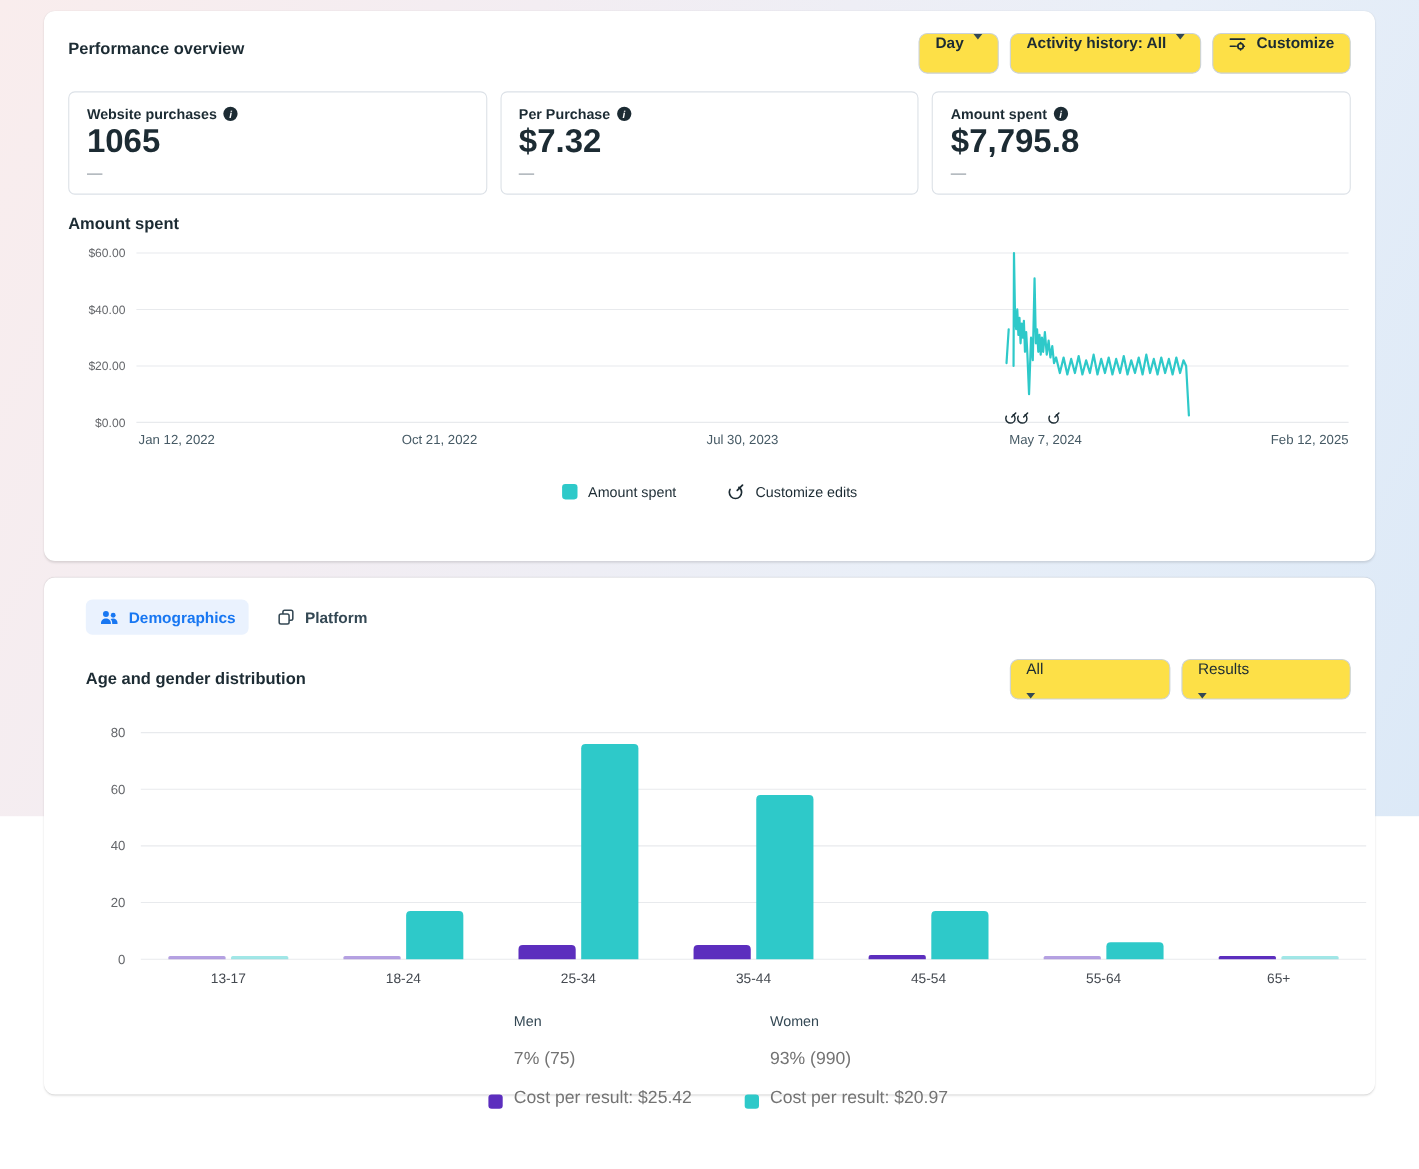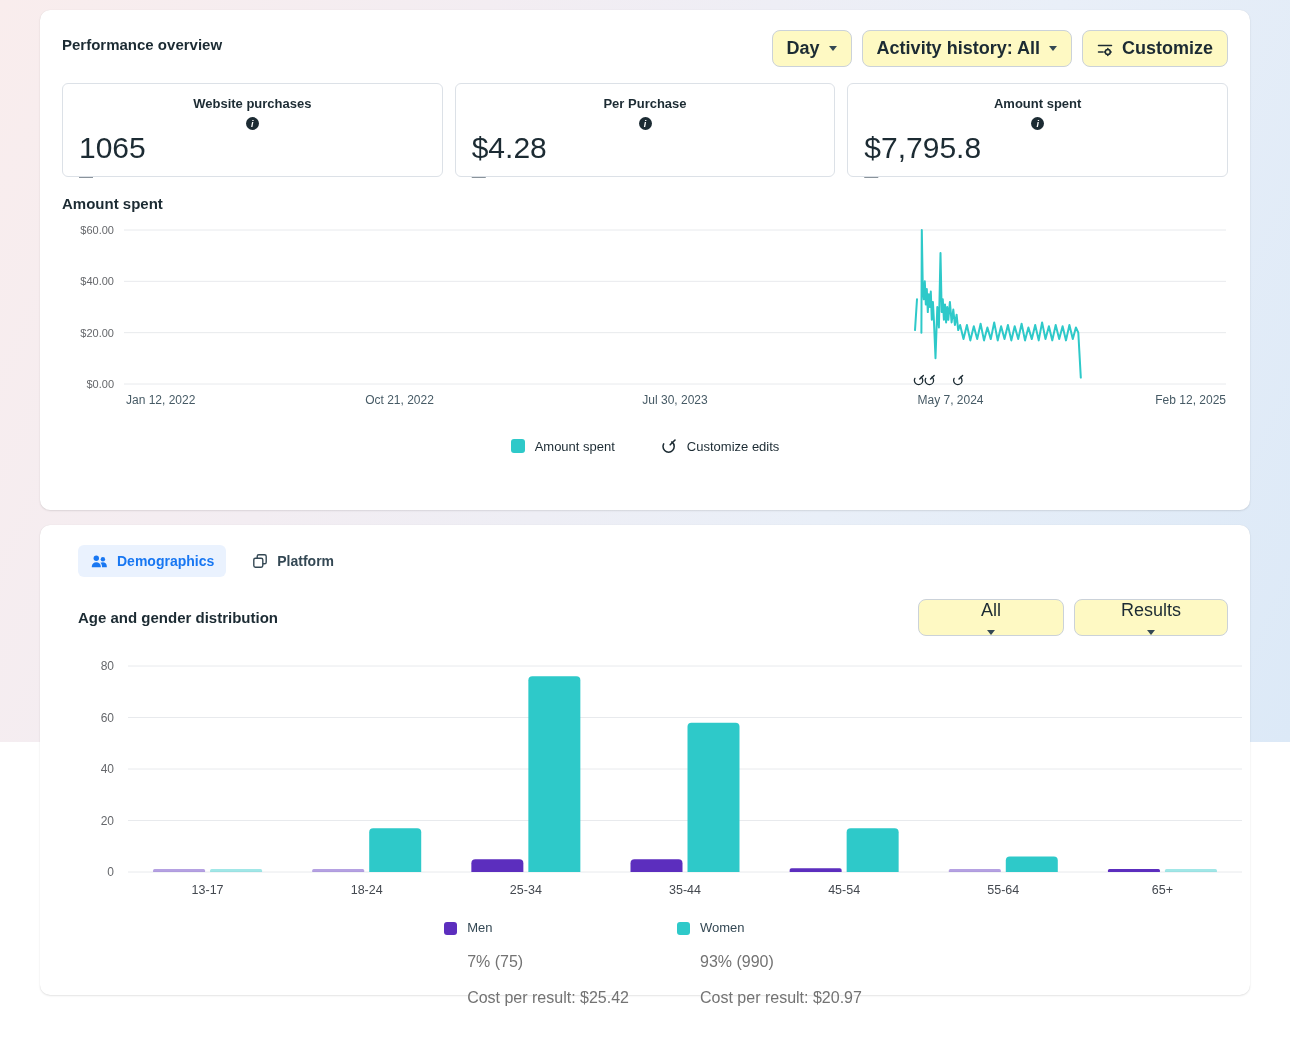--- a/index.html
+++ b/index.html
@@ -15,54 +15,54 @@
   .card {
     background: #fff; border-radius: 10px; padding: 20px 22px;
     box-shadow: 0 1px 2px rgba(0,0,0,.10), 0 0 1px rgba(0,0,0,.10);
   }
   .card.performance { height: 500px; }
   .card.demographics { height: 470px; margin-top: 15px; padding-left: 38px; }
   .head-row { display: flex; justify-content: space-between; align-items: flex-start; }
   .title { font-size: 15px; font-weight: 700; margin: 6px 0 0; }
   .controls { display: flex; gap: 10px; }
   .btn {
-    display: inline-flex; align-items: center; gap: 9px; height: 37px; padding: 0 14px;
-    border: 1px solid #cbd2d9; border-radius: 8px; background: #fef9c3;
-    font-family: inherit; font-size: 18px; font-weight: 600; color: #1c2b33; cursor: pointer;
+    display: inline-flex; align-items: flex-start; gap: 9px; height: 37px; padding: 0 14px;
+    border: 1px solid #cbd2d9; border-radius: 8px; background: #fde047;
+    font-family: inherit; font-size: 14px; font-weight: 600; color: #1c2b33; cursor: pointer;
   }
   .caret { width: 0; height: 0; border-left: 4.5px solid transparent;
     border-right: 4.5px solid transparent; border-top: 5.5px solid #344854; }
   .metrics { display: flex; gap: 12px; margin-top: 16px; }
   .metric { flex: 1; border: 1px solid #dce1e7; border-radius: 6px; padding: 12px 16px 8px; height: 94px; }
-  .metric-label { font-size: 13px; font-weight: 700; display: flex; align-items: center; gap: 6px; flex-direction: column; }
+  .metric-label { font-size: 13px; font-weight: 700; display: flex; align-items: center; gap: 6px; }
   .info-icon {
     width: 13px; height: 13px; border-radius: 50%; background: #1c2b33; color: #fff;
     font-size: 9px; font-weight: 700; font-style: italic;
     display: inline-flex; align-items: center; justify-content: center; cursor: pointer;
   }
-  .metric-value { font-size: 30px; font-weight: 400; margin-top: 1px; }
+  .metric-value { font-size: 30px; font-weight: 700; margin-top: 1px; }
   .metric-dash { color: #8a939b; font-size: 14px; margin-top: 3px; }
   .section-title { font-size: 15px; font-weight: 700; margin: 18px 0 0; }
   .chart-wrap { margin-top: 4px; }
   svg text { font-family: "Liberation Sans", "DejaVu Sans", sans-serif; }
   .legend-row { display: flex; justify-content: center; align-items: center; gap: 46px;
     margin-top: 12px; font-size: 13px; color: #1c2b33; }
   .legend-item { display: inline-flex; align-items: center; gap: 10px; }
   .swatch { width: 14px; height: 14px; border-radius: 3px; display: inline-block; }
   
   .tabs { display: flex; align-items: center; gap: 14px; }
   .tab { display: inline-flex; align-items: center; gap: 9px; padding: 8px 12px; border-radius: 6px;
     font-size: 14px; font-weight: 600; color: #344854; cursor: pointer; }
   .tab.active { background: #eaf2fe; color: #1877f2; }
   .demo-head { display: flex; justify-content: space-between; align-items: center; margin-top: 22px; }
   .select-btn { width: 146px; justify-content: space-between; font-weight: 400; flex-direction: column; }
   .select-btn.results { width: 154px; }
   
   .blegend { display: flex; justify-content: center; gap: 48px; margin-top: 10px; }
-  .bl-item { display: flex; gap: 10px; min-width: 172px; }
+  .bl-item { display: flex; gap: 10px; min-width: 172px; align-items: flex-end; }
   .bl-swatch { width: 13px; height: 13px; border-radius: 3px; margin-top: 2px; flex: 0 0 13px; }
   .bl-name { font-size: 13px; color: #344854; }
   .bl-sub { font-size: 16px; color: #737373; margin-top: 18px; }
 </style>
 </head>
 <body>
 
 <div class="canvas">
 
   <section class="card performance">
@@ -101,21 +101,21 @@
           <span class="info-icon">i</span>
         </div>
         <div class="metric-value">1065</div>
         <div class="metric-dash">—</div>
       </div>
       <div class="metric">
         <div class="metric-label">
           <span>Per Purchase</span>
           <span class="info-icon">i</span>
         </div>
-        <div class="metric-value">$4.28</div>
+        <div class="metric-value">$7.32</div>
         <div class="metric-dash">—</div>
       </div>
       <div class="metric">
         <div class="metric-label">
           <span>Amount spent</span>
           <span class="info-icon">i</span>
         </div>
         <div class="metric-value">$7,795.8</div>
         <div class="metric-dash">—</div>
       </div>

